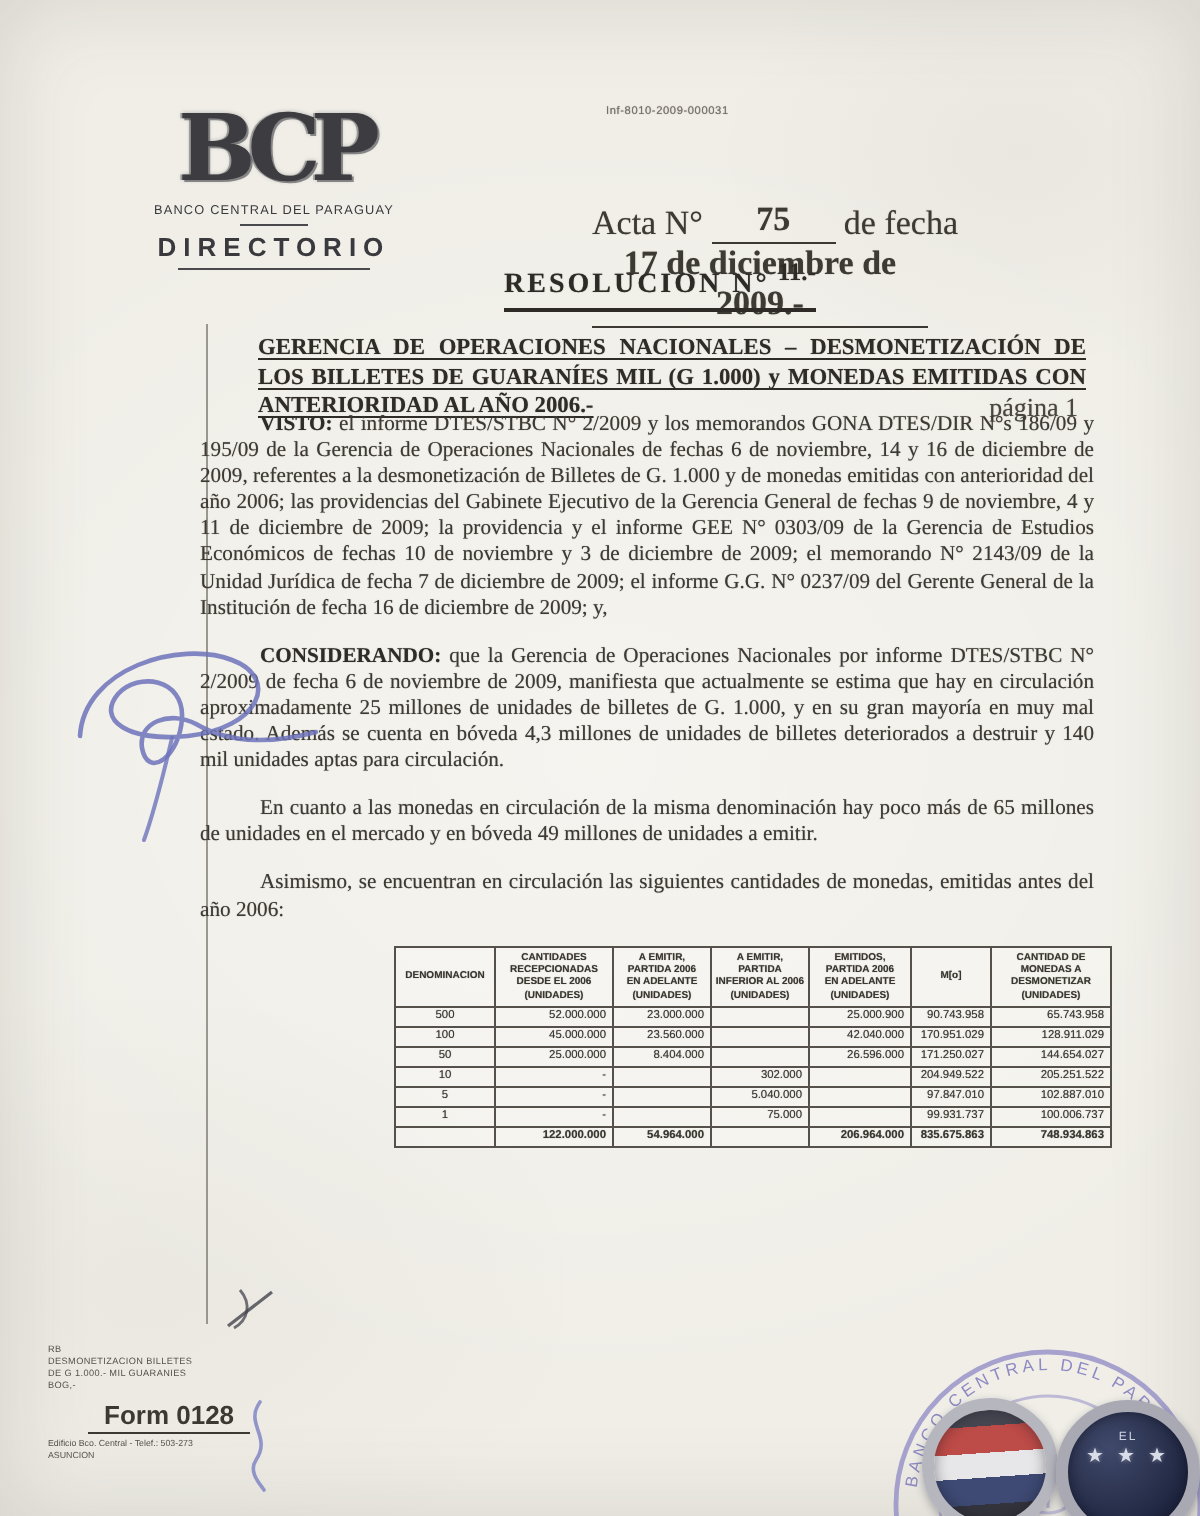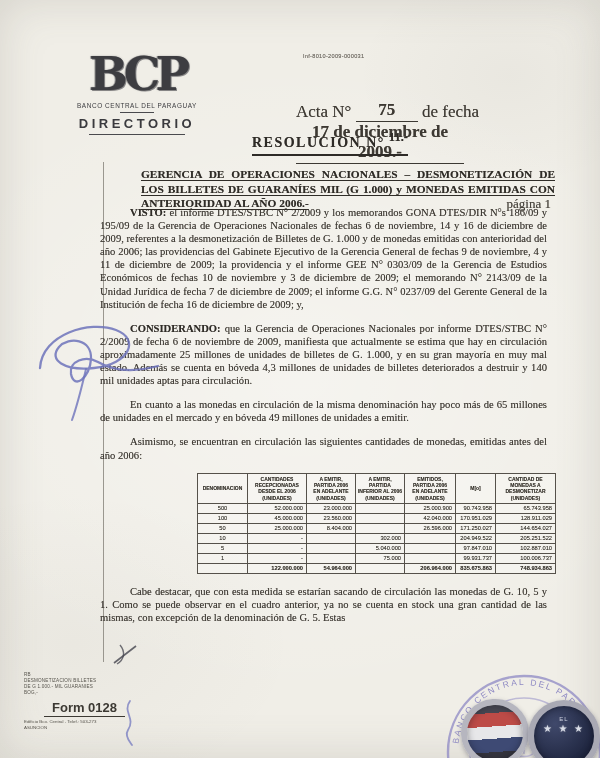--- a/index.html
+++ b/index.html
@@ -30,21 +30,21 @@
   .acta-line{position:absolute;left:296px;top:100px;width:292px;font-size:17px;color:#3d3933;}
   .fill-line{display:inline-block;border-bottom:1px solid #3c3933;text-align:center;vertical-align:bottom;padding-bottom:1px;}
   .acta-num{width:62px;font-weight:bold;}
   .fecha-val{width:168px;font-weight:bold;}
   .resolucion{position:absolute;left:252px;top:133px;}
   .res-underline{border-bottom:2.2px solid #2e2b27;padding-bottom:3px;display:inline-block;}
   .res-label{font-weight:bold;font-size:14px;letter-spacing:1.5px;color:#2e2b27;}
   .res-num{font-weight:bold;font-size:12.5px;color:#2e2b27;display:inline-block;position:relative;top:-6px;}
   
   .doc-title{
-    position:absolute;left:141px;top:167px;width:414px;
+    position:absolute;left:129px;top:167px;width:414px;
     font-weight:bold;font-size:11.4px;line-height:14.5px;color:#2f2c27;
     text-align:justify;
   }
   .doc-title .u{text-decoration:underline;text-decoration-skip-ink:none;text-underline-offset:2px;}
   .page-note{position:absolute;right:4px;bottom:-1px;font-size:13px;font-weight:normal;color:#4a463f;}
   
   .bodytext{position:absolute;left:100px;top:206px;width:447px;font-size:10.6px;line-height:13.1px;text-align:justify;color:#3d3933;}
   .bodytext p{margin:0 0 11px 0;text-indent:30px;}
   .lead{font-weight:bold;color:#2f2c27;}
   
@@ -227,21 +227,20 @@
               <td class="c-num">54.964.000</td>
               <td class="c-num"></td>
               <td class="c-num">206.964.000</td>
               <td class="c-num">835.675.863</td>
               <td class="c-num">748.934.863</td>
             </tr>
           </tbody>
         </table>
     </div>
 
-    <p>Cabe destacar, que con esta medida se estarían sacando de circulación las monedas de G. 10, 5 y 1. Como se puede observar en el cuadro anterior, ya no se cuenta en stock una gran cantidad de las mismas, con excepción de la denominación de G. 5. Estas</p>
   </div>
 
   <svg class="signature-ink" width="136" height="112" viewBox="0 0 136 112">
     <path d="M14,54 C16,20 64,6 90,16 C114,25 104,50 68,54 C38,57 22,46 33,33 C43,22 66,25 65,45 C64,64 48,76 45,60 C43,47 59,41 72,48 C84,55 102,60 132,52" fill="none" stroke="#6d73bb" stroke-width="2.3" stroke-linecap="round" opacity="0.85"></path>
     <path d="M60,55 C56,72 51,92 46,106" fill="none" stroke="#6d73bb" stroke-width="2" stroke-linecap="round" opacity="0.8"></path>
   </svg>
 
   <svg class="strike-ink" width="32" height="24" viewBox="0 0 32 24">
     <path d="M4,20 L26,3" fill="none" stroke="#43434e" stroke-width="1.6" opacity="0.8"></path>
     <path d="M10,2 C16,9 14,17 7,21" fill="none" stroke="#43434e" stroke-width="1.4" opacity="0.75"></path>

